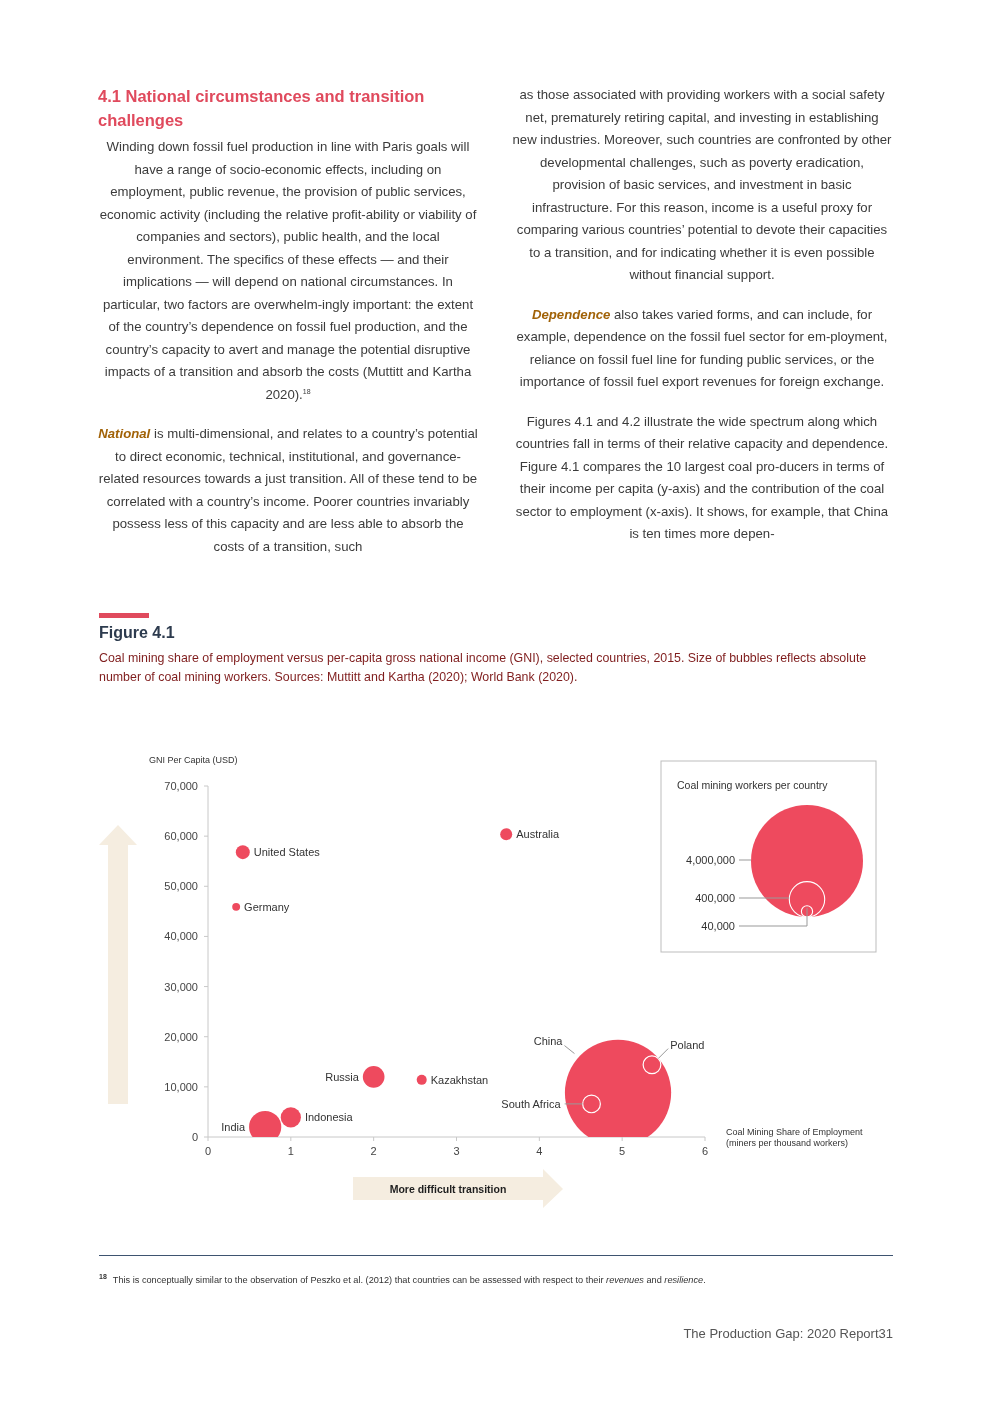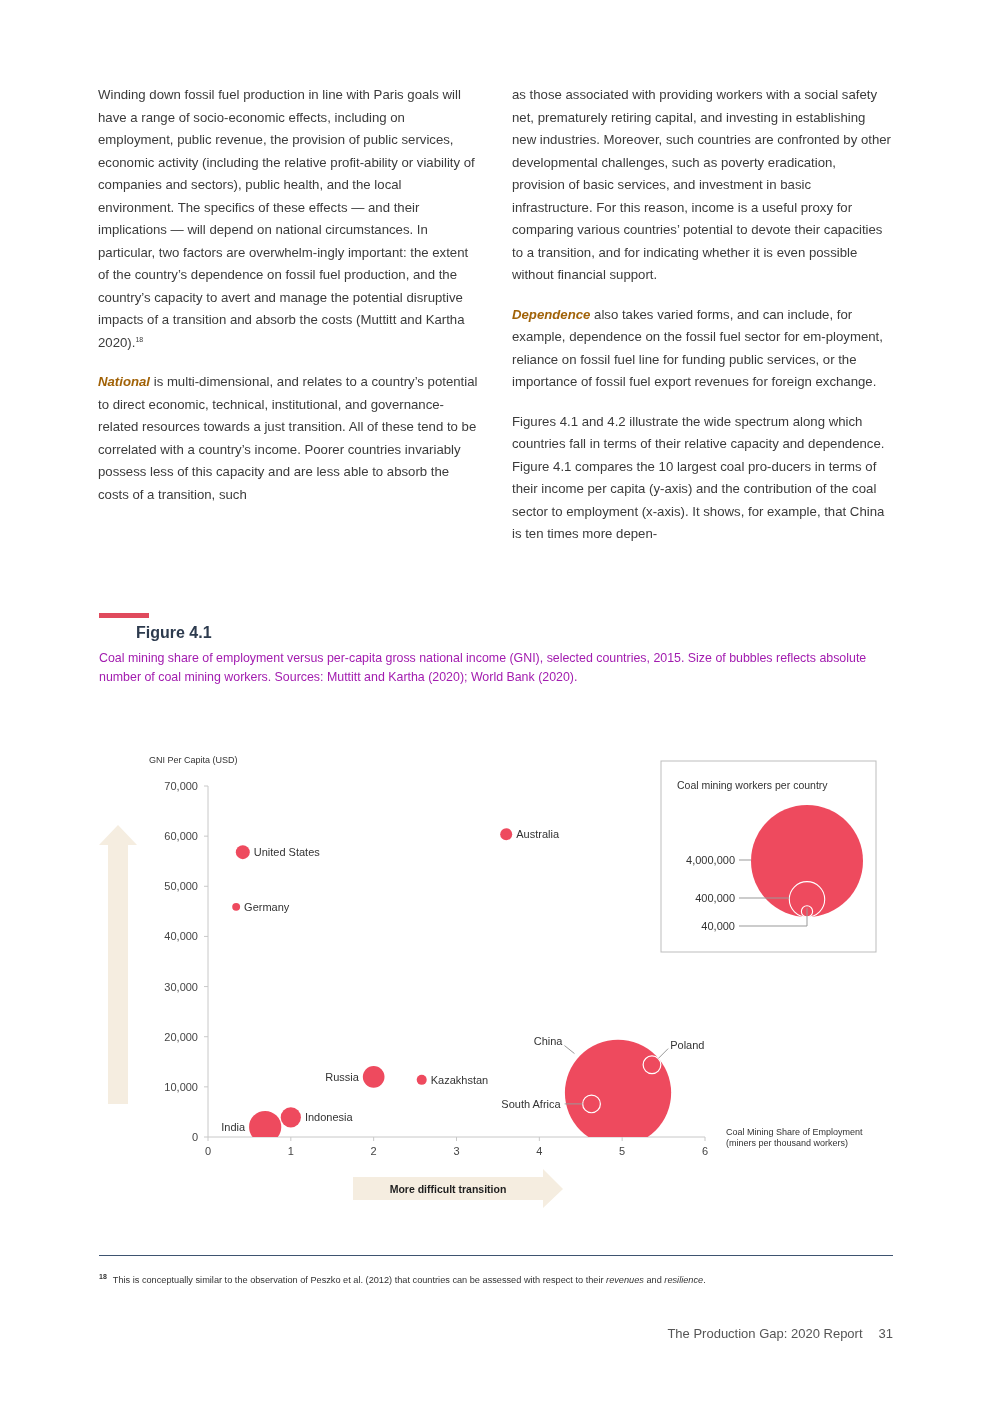--- a/index.html
+++ b/index.html
@@ -1,38 +1,39 @@
 <!DOCTYPE html>
 <html><head>
 <meta charset="utf-8">
 <style>
   html, body { margin:0; padding:0; background:#ffffff; }
   body { width:992px; height:1403px; position:relative; overflow:hidden;
          font-family:"Liberation Sans", sans-serif; color:#3a3a3a; }
   .col { position:absolute; top:84px; width:380px; font-size:13.2px; line-height:22.5px; color:#3b3b3b; }
-  .col p { margin:0 0 17px 0; }
+  .col p { margin:0 0 17px 0;text-align:center; }
   #left-col { left:98px; }
   #right-col { left:512px; }
   .heading { font-size:16.5px; font-weight:bold; color:#e04a5d; line-height:24px; margin:0 0 4px 0; }
   .term { font-weight:bold; font-style:italic; color:#a16207; }
   sup { font-size:7px; vertical-align:super; line-height:0; }
   #fig-bar { position:absolute; left:99px; top:613px; width:50px; height:5px; background:#e04a5d; }
-  #fig-title { position:absolute; left:99px; top:624px; font-size:16px; font-weight:bold; color:#2d3b4e;margin-left:37px; }
-  #fig-caption { position:absolute; left:99px; top:649px; width:790px; font-size:12.4px; line-height:19px; color:#a21caf; }
+  #fig-title { position:absolute; left:99px; top:624px; font-size:16px; font-weight:bold; color:#2d3b4e; }
+  #fig-caption { position:absolute; left:99px; top:649px; width:790px; font-size:12.4px; line-height:19px; color:#7f1d1d; }
   #chart { position:absolute; left:0; top:740px; }
   #rule { position:absolute; left:99px; top:1255px; width:794px; height:1px; background:#3e5470; }
   #footnote { position:absolute; left:99px; top:1273px; font-size:9.2px; color:#333; }
   #footnote .fn-num { font-size:7px; vertical-align:super; margin-right:6px; font-weight:bold; }
   #footer { position:absolute; right:99px; top:1326px; font-size:13px; color:#555; }
-  #footer .page-num { margin-left:16px; }
+  #footer .page-num { }
 </style>
 </head>
 <body>
 
 <div id="left-col" class="col">
+  <h2 class="heading">4.1 National circumstances and transition challenges</h2>
   <p><span>Winding down fossil fuel production in line with Paris goals will have a range of socio-economic effects, including on employment, public revenue, the provision of public services, economic activity (including the relative profit-ability or viability of companies and sectors), public health, and the local environment. The specifics of these effects — and their implications — will depend on national circumstances. In particular, two factors are overwhelm-ingly important: the extent of the country’s dependence on fossil fuel production, and the country’s capacity to avert and manage the potential disruptive impacts of a transition and absorb the costs (Muttitt and Kartha 2020).</span><sup>18</sup></p>
   <p><span class="term">National</span><span> is multi-dimensional, and relates to a country’s potential to direct economic, technical, institutional, and governance-related resources towards a just transition. All of these tend to be correlated with a country’s income. Poorer countries invariably possess less of this capacity and are less able to absorb the costs of a transition, such</span></p>
 </div>
 
 <div id="right-col" class="col">
   <p>as those associated with providing workers with a social safety net, prematurely retiring capital, and investing in establishing new industries. Moreover, such countries are confronted by other developmental challenges, such as poverty eradication, provision of basic services, and investment in basic infrastructure. For this reason, income is a useful proxy for comparing various countries’ potential to devote their capacities to a transition, and for indicating whether it is even possible without financial support.</p>
   <p><span class="term">Dependence</span><span> also takes varied forms, and can include, for example, dependence on the fossil fuel sector for em-ployment, reliance on fossil fuel line for funding public services, or the importance of fossil fuel export revenues for foreign exchange.</span></p>
   <p>Figures 4.1 and 4.2 illustrate the wide spectrum along which countries fall in terms of their relative capacity and dependence. Figure 4.1 compares the 10 largest coal pro-ducers in terms of their income per capita (y-axis) and the contribution of the coal sector to employment (x-axis). It shows, for example, that China is ten times more depen-</p>
 </div>
 

